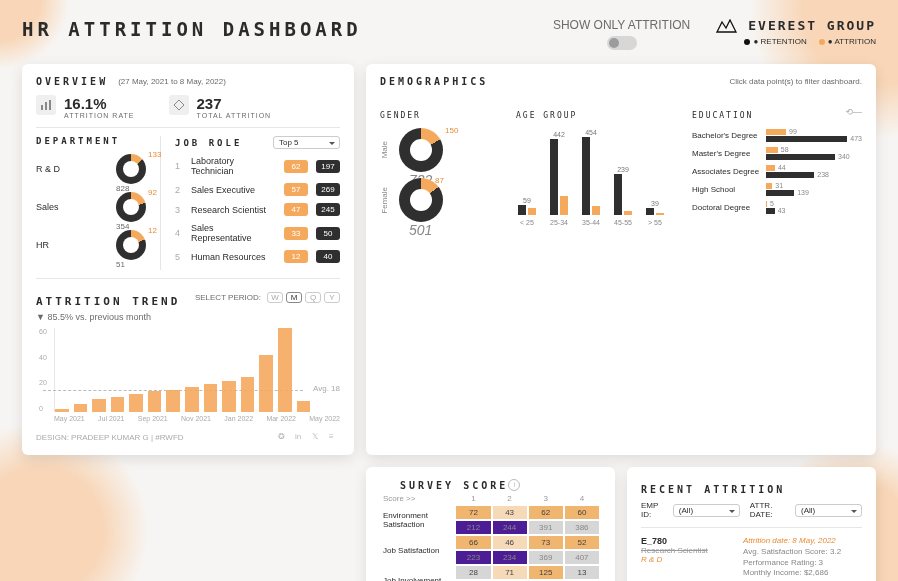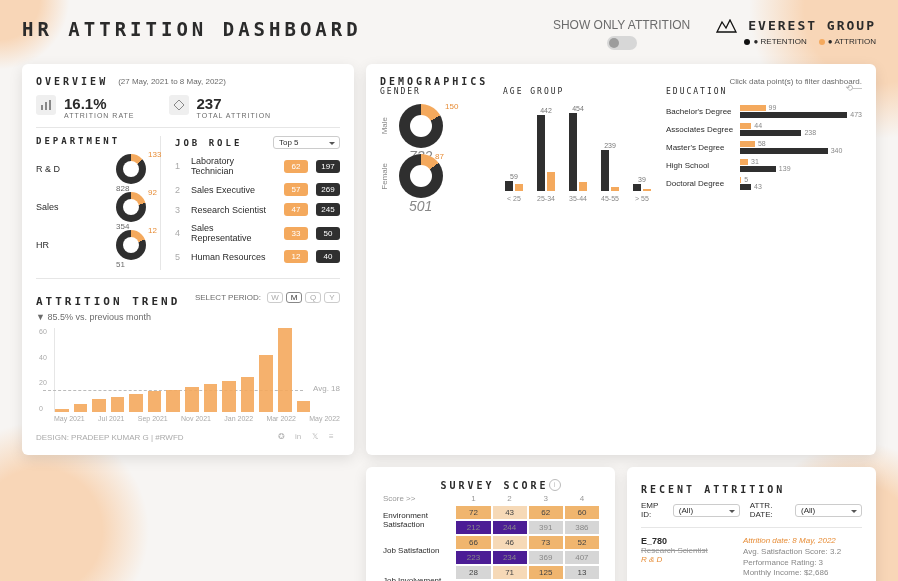--- a/index.html
+++ b/index.html
@@ -79,21 +79,21 @@
   .bars .avg{position:absolute;right:0;font-size:8px;color:#aaa;top:56px;}
   .bars .avg::before{content:"";position:absolute;left:-270px;top:6px;width:260px;border-top:1px dashed #bbb;}
   .xaxis{display:flex;justify-content:space-between;font-size:7px;color:#aaa;margin-top:3px;}
   .yaxis{position:absolute;left:-16px;top:0;height:100%;font-size:7px;color:#aaa;display:flex;flex-direction:column;justify-content:space-between;}
   .credit{display:flex;justify-content:space-between;align-items:center;margin-top:10px;font-size:8px;color:#aaa;}
   .social{display:flex;gap:6px;color:#bbb;}
   .social span{width:11px;height:11px;display:inline-block;}
 
   
   .demo{grid-column:2;}
-  .demo .cols{display:flex;gap:13px;margin-top:0;}
+  .demo .cols{display:flex;gap:26px;margin-top:24px;}
   .demo .col{flex:1;}
   .col-subt{font-family:monospace;font-size:8px;letter-spacing:2px;margin-bottom:8px;}
   .gdonut{width:44px;height:44px;border-radius:50%;position:relative;margin:0 auto;}
   .gdonut::after{content:"";position:absolute;inset:11px;border-radius:50%;background:var(--card);}
   .grow{display:flex;gap:10px;align-items:center;margin-bottom:6px;}
   .grow .gl{font-size:8px;color:#888;writing-mode:vertical-rl;transform:rotate(180deg);}
   .grow .gn{font-size:14px;color:#888;font-style:italic;}
   .grow .gn2{font-size:8px;color:var(--orange2);}
 
   .agebars{display:flex;align-items:flex-end;gap:10px;height:98px;}
@@ -417,42 +417,42 @@
                     <div class="ob" style="width:20.930232558139537%"></div>
                     <span class="ev">99</span>
                   </div>
         <div style="display:flex;align-items:center;">
                     <div class="db" style="width:100%"></div>
                     <span class="ev">473</span>
                   </div>
       </div>
     </div>
               <div class="edurow">
+      <span class="el">Master's Degree</span>
+      <div class="ebar">
+        <div style="display:flex;align-items:center;">
+                    <div class="ob" style="width:12.26215644820296%"></div>
+                    <span class="ev">58</span>
+                  </div>
+        <div style="display:flex;align-items:center;">
+                    <div class="db" style="width:71.8816067653277%"></div>
+                    <span class="ev">340</span>
+                  </div>
+      </div>
+    </div>
+              <div class="edurow">
       <span class="el">Associates Degree</span>
       <div class="ebar">
         <div style="display:flex;align-items:center;">
                     <div class="ob" style="width:9.30232558139535%"></div>
                     <span class="ev">44</span>
                   </div>
         <div style="display:flex;align-items:center;">
                     <div class="db" style="width:50.317124735729394%"></div>
                     <span class="ev">238</span>
-                  </div>
-      </div>
-    </div>
-              <div class="edurow">
-      <span class="el">Master's Degree</span>
-      <div class="ebar">
-        <div style="display:flex;align-items:center;">
-                    <div class="ob" style="width:12.26215644820296%"></div>
-                    <span class="ev">58</span>
-                  </div>
-        <div style="display:flex;align-items:center;">
-                    <div class="db" style="width:71.8816067653277%"></div>
-                    <span class="ev">340</span>
                   </div>
       </div>
     </div>
               <div class="edurow">
       <span class="el">High School</span>
       <div class="ebar">
         <div style="display:flex;align-items:center;">
                     <div class="ob" style="width:6.553911205073996%"></div>
                     <span class="ev">31</span>
                   </div>
@@ -475,21 +475,21 @@
                   </div>
       </div>
     </div>
             </div>
         </div>
       </div>
     </div>
 
     <div class="bottom">
       <div class="card survey">
-        <div class="row" style="justify-content:center;padding-left:20px;">
+        <div class="row" style="justify-content:flex-start;padding-left:20px;">
           <span class="sec-title">SURVEY SCORE</span>
           <span class="icon-info">i</span>
         </div>
         <table id="survey-table">
             <tbody>
               <tr>
                 <th style="text-align:left">Score &gt;&gt;</th>
                 <th>1</th>
                 <th>2</th>
                 <th>3</th>

